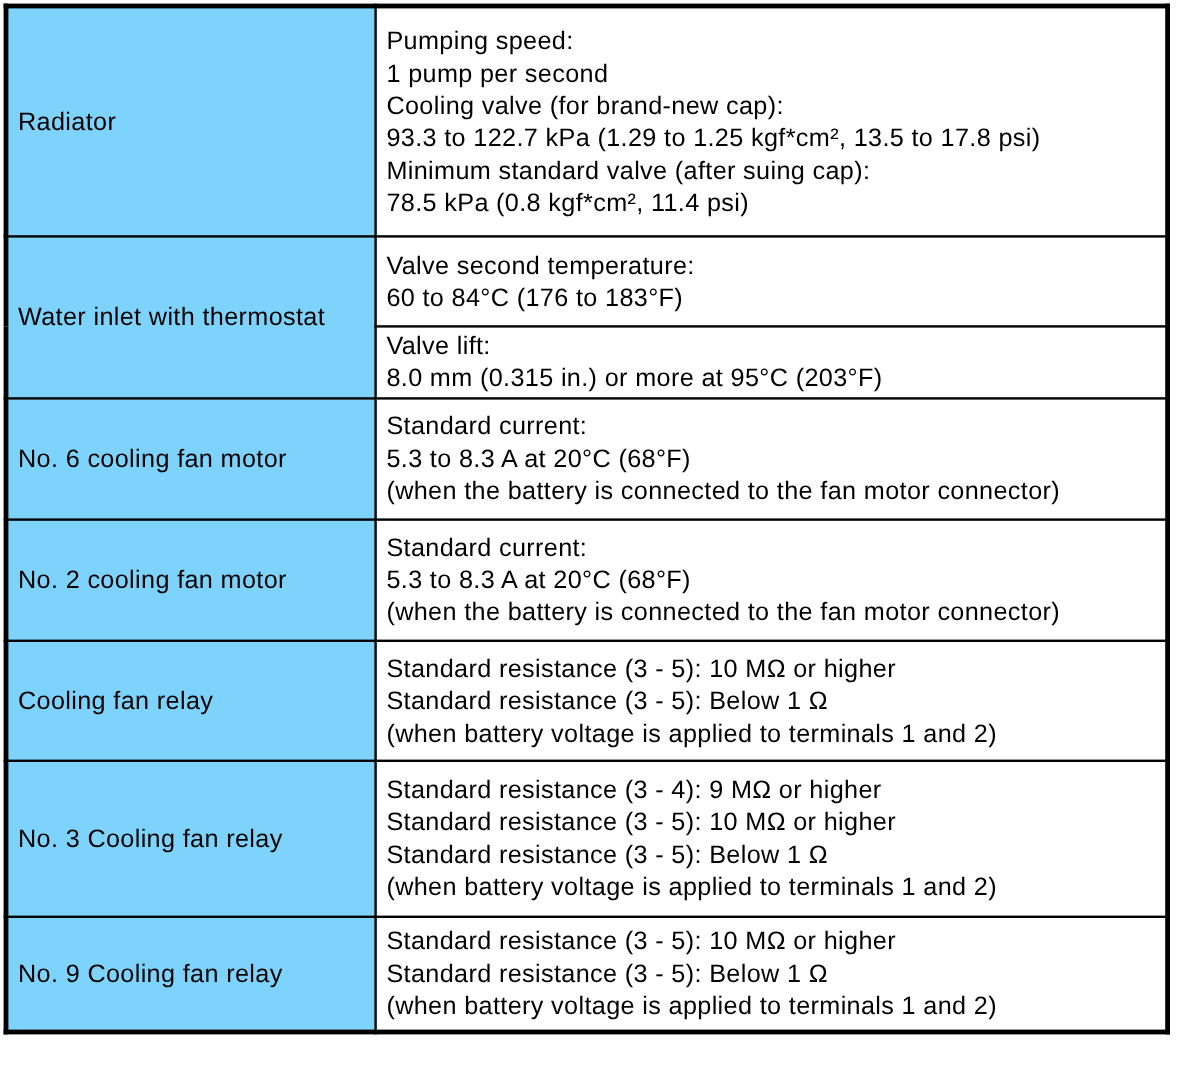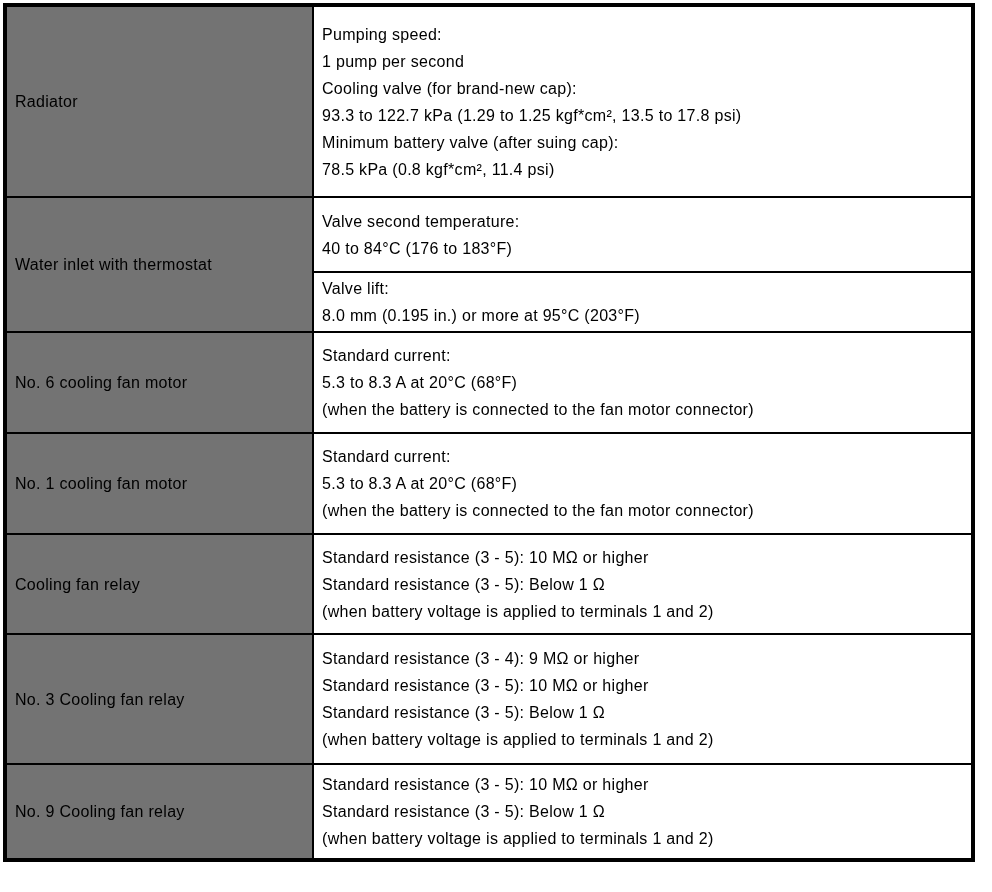--- a/index.html
+++ b/index.html
@@ -21,26 +21,26 @@
     top: 3px;
     width: 972px;
     border-collapse: collapse;
     table-layout: fixed;
     border: 4px solid #000000;
   }
   table.spec-table td {
     border: 2px solid #000000;
     vertical-align: middle;
     padding: 2px 4px 2px 8px;
-    font-size: 16px;
+    font-size: 21px;
     line-height: 27px;
     letter-spacing: 0.3px;
   }
   td.component-cell {
-    background: #737373;
+    background: #7dd3fc;
   }
   td.spec-cell div {
     white-space: nowrap;
   }
 </style>
 </head>
 <body>
 
 <div class="page">
   <table class="spec-table">
@@ -49,47 +49,47 @@
       <col>
     </colgroup>
     <tbody>
         <tr style="height: 192px;">
           <td class="component-cell" rowspan="1">Radiator</td>
           <td class="spec-cell">
             <div>Pumping speed:</div>
             <div>1 pump per second</div>
             <div>Cooling valve (for brand-new cap):</div>
             <div>93.3 to 122.7 kPa (1.29 to 1.25 kgf*cm², 13.5 to 17.8 psi)</div>
-            <div>Minimum battery valve (after suing cap):</div>
+            <div>Minimum standard valve (after suing cap):</div>
             <div>78.5 kPa (0.8 kgf*cm², 11.4 psi)</div>
           </td>
         </tr>
         <tr style="height: 75px;">
           <td class="component-cell" rowspan="2">Water inlet with thermostat</td>
           <td class="spec-cell">
             <div>Valve second temperature:</div>
-            <div>40 to 84°C (176 to 183°F)</div>
+            <div>60 to 84°C (176 to 183°F)</div>
           </td>
         </tr>
         <tr style="height: 56px;">
           <td class="spec-cell">
             <div>Valve lift:</div>
-            <div>8.0 mm (0.195 in.) or more at 95°C (203°F)</div>
+            <div>8.0 mm (0.315 in.) or more at 95°C (203°F)</div>
           </td>
         </tr>
         <tr style="height: 101px;">
           <td class="component-cell" rowspan="1">No. 6 cooling fan motor</td>
           <td class="spec-cell">
             <div>Standard current:</div>
             <div>5.3 to 8.3 A at 20°C (68°F)</div>
             <div>(when the battery is connected to the fan motor connector)</div>
           </td>
         </tr>
         <tr style="height: 101px;">
-          <td class="component-cell" rowspan="1">No. 1 cooling fan motor</td>
+          <td class="component-cell" rowspan="1">No. 2 cooling fan motor</td>
           <td class="spec-cell">
             <div>Standard current:</div>
             <div>5.3 to 8.3 A at 20°C (68°F)</div>
             <div>(when the battery is connected to the fan motor connector)</div>
           </td>
         </tr>
         <tr style="height: 100px;">
           <td class="component-cell" rowspan="1">Cooling fan relay</td>
           <td class="spec-cell">
             <div>Standard resistance (3 - 5): 10 MΩ or higher</div>

